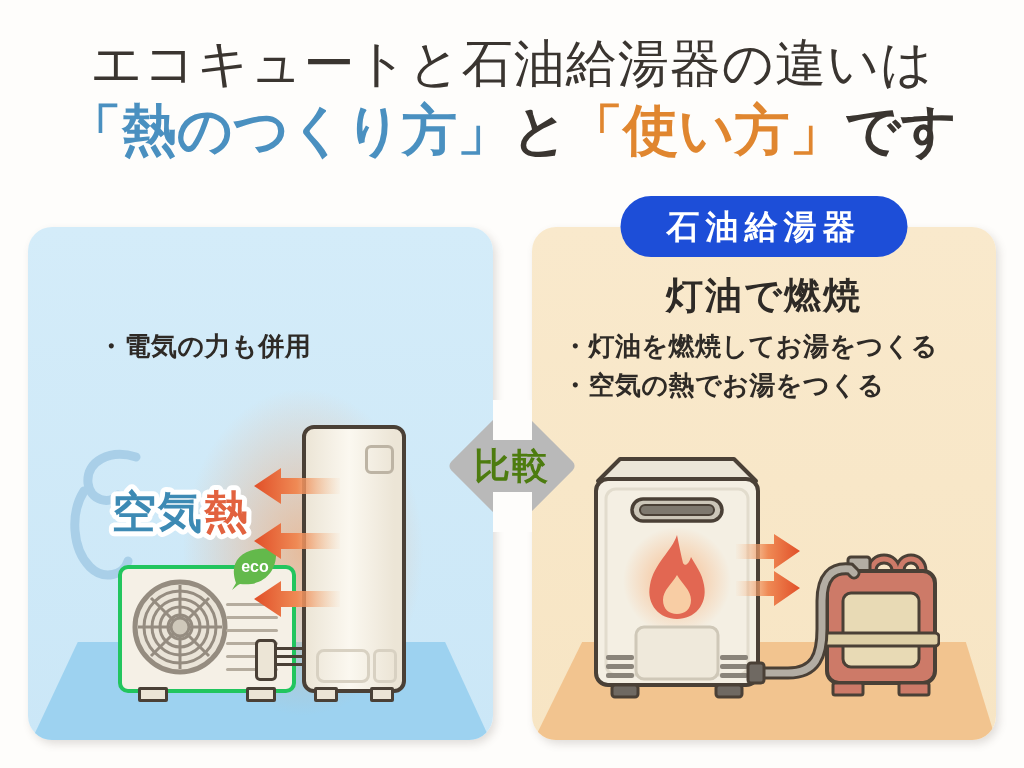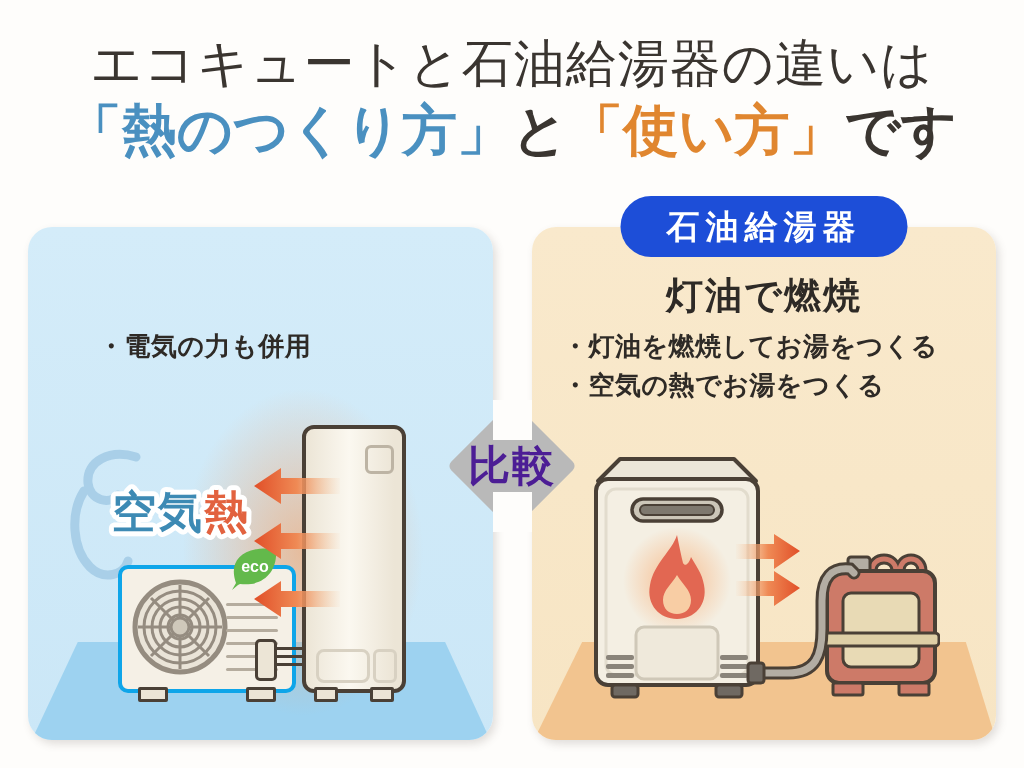--- a/index.html
+++ b/index.html
@@ -64,21 +64,21 @@
   .tank-topbox{position:absolute; right:8px; top:16px; width:23px; height:23px;
     border:3px solid #bdb4a4; border-radius:6px;}
   .tank-panel1{position:absolute; left:10px; bottom:6px; width:48px; height:28px;
     border:3px solid #d8d1c2; border-radius:8px;}
   .tank-panel2{position:absolute; right:5px; bottom:6px; width:18px; height:28px;
     border:3px solid #d8d1c2; border-radius:6px;}
   .foot{position:absolute; height:9px; background:#ece5d6; border:3px solid #4a4036; border-radius:2px;}
   .tank .foot{bottom:-13px; width:18px;}
   .heatpump{
     position:absolute; left:90px; top:338px; width:170px; height:120px;
-    background:#f5f0e6; border:4px solid #0ea5e9; border-radius:10px;
+    background:#f5f0e6; border:4px solid #22c55e; border-radius:10px;
   }
   .fan-svg{position:absolute; left:8px; top:8px;}
   .louvers{position:absolute; right:14px; top:34px; width:52px;}
   .louver{height:3px; background:#b5ac9e; margin-bottom:10px; border-radius:2px;}
   .eco-svg{position:absolute; right:12px; top:-28px;}
   .heatpump .foot{bottom:-13px; width:24px;}
   .hp-connector{
     position:absolute; left:227px; top:412px; width:16px; height:36px;
     background:#ece5d6; border:3px solid #4a4036; border-radius:5px; z-index:3;
   }
@@ -94,21 +94,21 @@
   .compare-diamond{
     position:absolute; left:20px; top:20px; width:92px; height:92px;
     background:#b9b9b9; border-radius:6px; transform:rotate(45deg);
   }
   .compare-strip{position:absolute; left:47px; width:39px; height:40px; background:#fefdfb;}
   .strip-top{top:0;}
   .strip-bottom{bottom:0;}
   .compare-text{
     position:absolute; left:0; top:0; width:100%; height:100%;
     display:flex; align-items:center; justify-content:center;
-    font-size:42px; font-weight:900; color:#4c1d95; letter-spacing:2px;
+    font-size:36px; font-weight:900; color:#4d7c0f; letter-spacing:2px;
   }
 </style>
 </head>
 <body>
 
 <div class="page">
 
   <div class="title-line1">エコキュートと石油給湯器の違いは</div>
   <div class="title-line2"><span class="seg-blue">「熱のつくり方」</span><span>と</span><span class="seg-orange">「使い方」</span><span>です</span></div>
 

